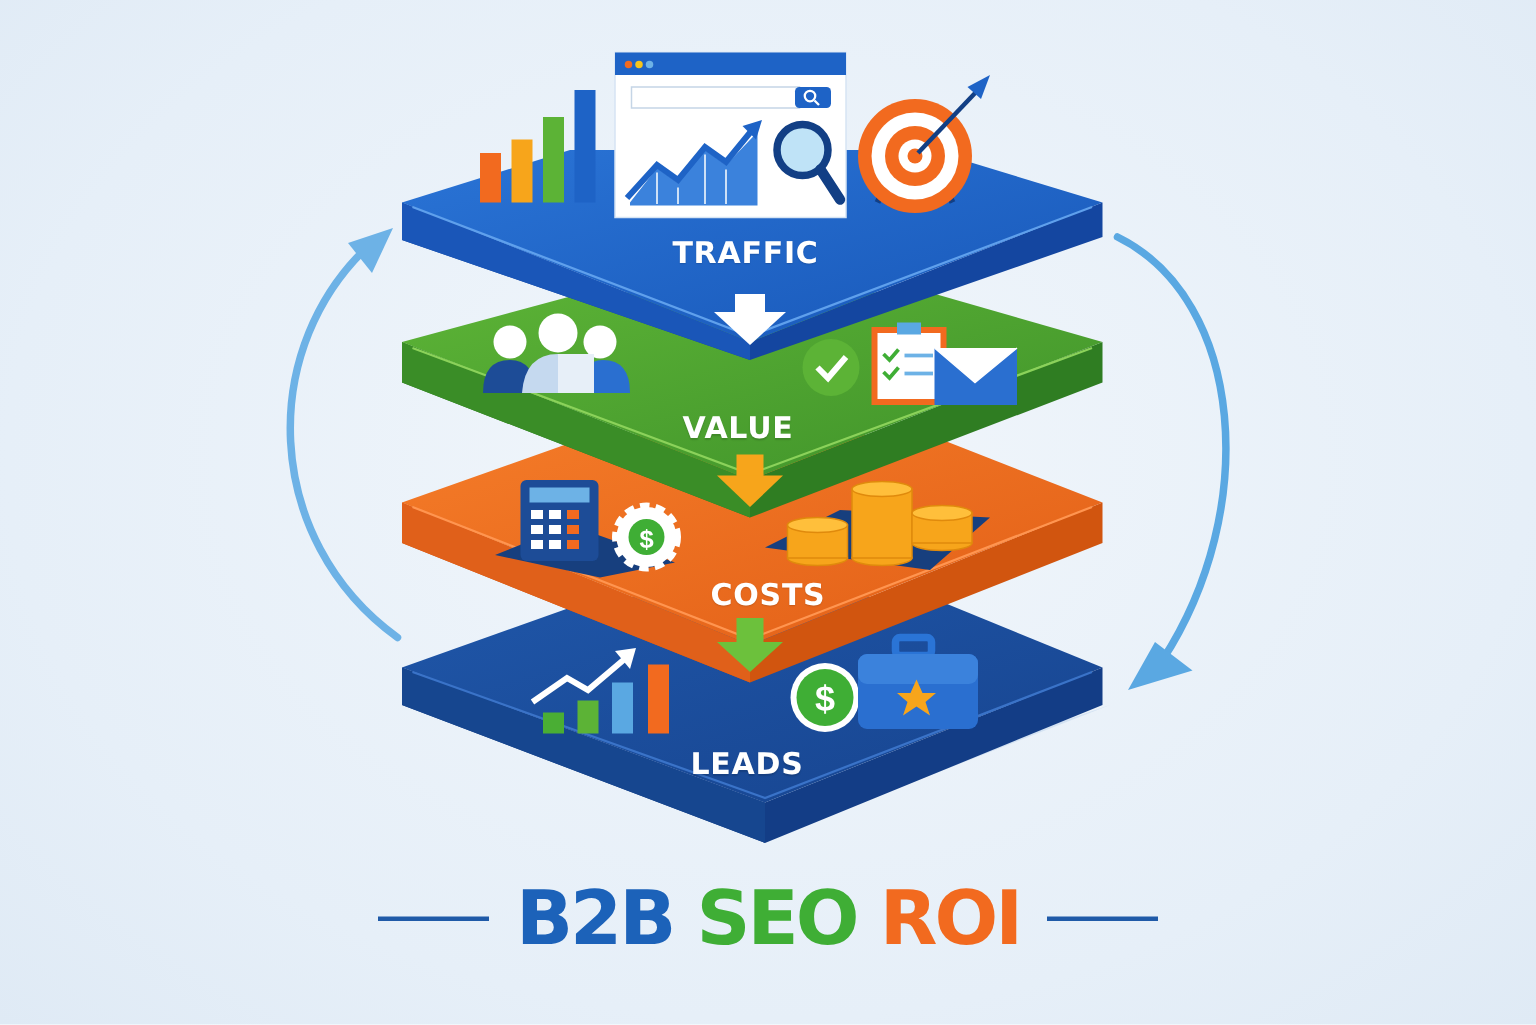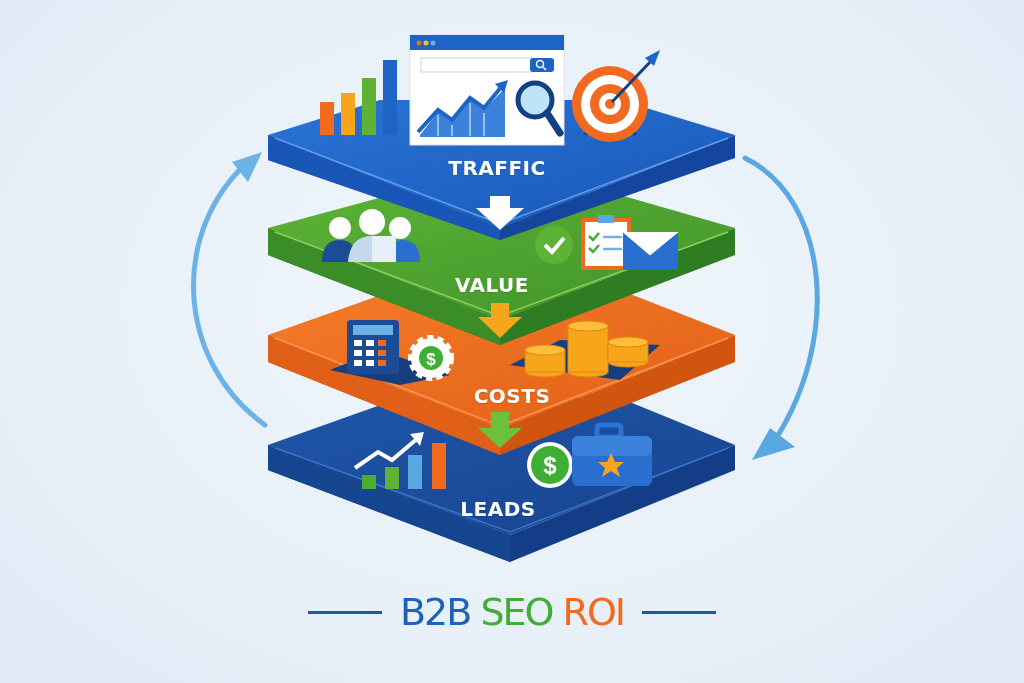--- a/index.html
+++ b/index.html
@@ -13,21 +13,21 @@
   .layer-label {
     position:absolute; color:#fff; font-weight:bold; font-size:20px;
     letter-spacing:0.5px; transform:translateX(-50%); white-space:nowrap;
     text-shadow: 0 1px 1px rgba(0,0,0,0.15);
   }
   #title-row {
     position:absolute; left:0; width:1024px; top:582px; height:60px;
     display:flex; align-items:center; justify-content:center; gap:18px;
   }
   .title-line { width:74px; height:3px; background:#1f5aa8; }
-  .title-text { font-weight:normal; font-size:38px; letter-spacing:-2px; line-height:60px; }
+  .title-text { font-weight:bold; font-size:50px; letter-spacing:-2px; line-height:60px; }
   .t-b2b { color:#1c62b9; }
   .t-seo { color:#3fae35; }
   .t-roi { color:#f26a1f; }
 </style>
 </head>
 <body>
 
 <div id="stage">
 <svg width="1024" height="683" viewBox="0 0 1024 683" xmlns="http://www.w3.org/2000/svg">
   <defs>

